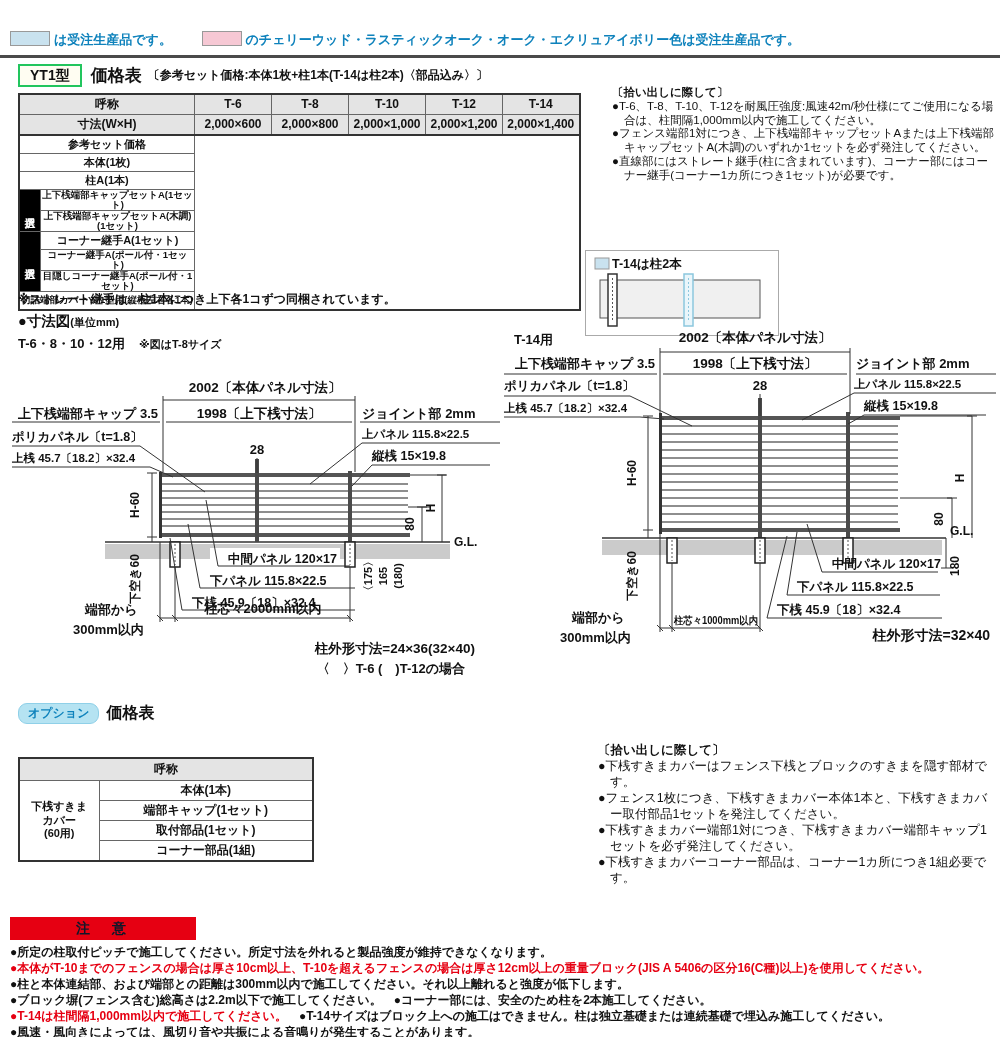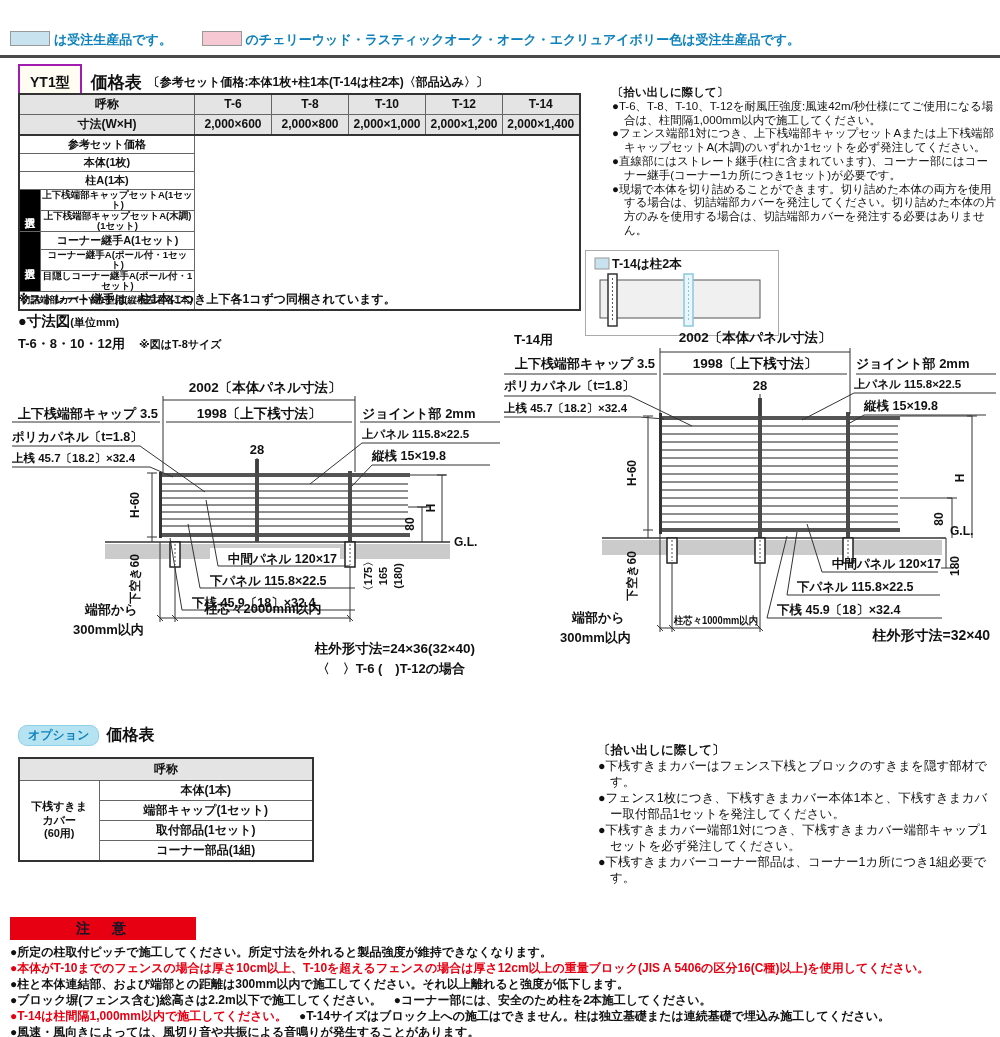--- a/index.html
+++ b/index.html
@@ -5,21 +5,21 @@
   html,body{margin:0;padding:0;background:#fff}
   .page{position:relative;width:1000px;height:1037px;background:#fff;overflow:hidden;
         font-family:"Liberation Sans","DejaVu Sans",sans-serif;color:#111}
   .abs{position:absolute}
   .blue{color:#0e82bc;font-weight:600}
   .swatch{display:inline-block;width:38px;height:13px;border:1px solid #999;vertical-align:-2px;margin-right:4px}
   .sw-b{background:#c9e2ef}
   .sw-p{background:#f6c8d4}
   .rule{position:absolute;left:0;top:55px;width:1000px;height:3px;background:#4a4a4a}
   .price-header{position:absolute;left:18px;top:64px;display:flex;align-items:center;white-space:nowrap}
-  .badge{display:inline-block;border:2px solid #a21caf;background:#fffdf2;font-weight:700;font-size:14px;padding:7px 10px;line-height:19px}
+  .badge{display:inline-block;border:2px solid #22c55e;background:#fffdf2;font-weight:700;font-size:14px;padding:0 10px;line-height:19px}
   .sec-title{font-size:17px;font-weight:700;margin:0 6px 0 9px}
   .sec-sub{font-size:12px;font-weight:600}
   table{border-collapse:collapse}
   .ptable{position:absolute;left:18px;top:93px;font-size:11px;border:2px solid #333}
   .ptable th,.ptable td{border:1px solid #666;padding:0;text-align:center;height:17px;line-height:1.05;font-weight:600}
   .ptable .hdr{background:#e4e4e4;height:19px;font-size:12px}
   .ptable .thick{border-bottom:2px solid #333}
   .sel{background:#000;color:#fff;writing-mode:vertical-rl;text-orientation:upright;font-size:10.5px;letter-spacing:1px;width:20px}
   .sm{font-size:9.5px}
   .fnote{position:absolute;left:18px;top:291px;font-size:12px;font-weight:600}
@@ -28,21 +28,21 @@
   .pickup .it{text-indent:-12px;padding-left:12px}
   .pickup2{font-size:12.5px;line-height:16px}
   .t14box{position:absolute;left:585px;top:250px;width:192px;height:84px;border:1px solid #aaa}
   .dimhead1{position:absolute;left:18px;top:312px;white-space:nowrap}
   .dimhead1 .t{font-size:14.5px;font-weight:700}
   .dimhead1 .u{font-size:11px;font-weight:600}
   .dimhead2{position:absolute;left:18px;top:334px;white-space:nowrap}
   .dimhead2 .m{font-size:13px;font-weight:700}
   .dimhead2 .n{font-size:11px;font-weight:600;margin-left:14px}
   svg text{font-family:"Liberation Sans","DejaVu Sans",sans-serif;fill:#111;font-weight:600}
-  .opt-header{position:absolute;left:18px;top:725px;display:flex;align-items:flex-end;white-space:nowrap}
+  .opt-header{position:absolute;left:18px;top:703px;display:flex;align-items:flex-end;white-space:nowrap}
   .opt-badge{display:inline-block;background:#b5e3f2;color:#0e82bc;font-weight:700;font-size:12px;border-radius:9px;padding:1px 9px;border:1px solid #8fd0e8}
   .opt-title{font-size:16px;font-weight:700;margin-left:7px}
   .otable{position:absolute;left:18px;top:757px;border:2px solid #333;font-size:12px}
   .otable th,.otable td{border:1px solid #666;padding:0;text-align:center;font-weight:600}
   .otable .hdr{background:#e4e4e4;height:21px}
   .otable td{height:19px}
   .otable .grp{font-size:11px;line-height:1.25}
   .caution-banner{position:absolute;left:10px;top:917px;width:186px;height:23px;background:#e60012;color:#0f172a;
                   font-weight:700;font-size:14px;text-align:center;line-height:23px;letter-spacing:4px}
   .cl{position:absolute;left:10px;font-size:12px;font-weight:600;white-space:nowrap}
@@ -125,21 +125,20 @@
   </tbody>
     </table>
 
   <div class="fnote">※ストレート継手は、柱1本につき上下各1コずつ同梱されています。</div>
 
   <div class="pickup" style="left:612px;top:86px;width:386px">
     <div class="hd">〔拾い出しに際して〕</div>
     <div class="it">●T-6、T-8、T-10、T-12を耐風圧強度:風速42m/秒仕様にてご使用になる場合は、柱間隔1,000mm以内で施工してください。</div>
     <div class="it">●フェンス端部1対につき、上下桟端部キャップセットAまたは上下桟端部キャップセットA(木調)のいずれか1セットを必ず発注してください。</div>
     <div class="it">●直線部にはストレート継手(柱に含まれています)、コーナー部にはコーナー継手(コーナー1カ所につき1セット)が必要です。</div>
-    <div class="it">●現場で本体を切り詰めることができます。切り詰めた本体の両方を使用する場合は、切詰端部カバーを発注してください。切り詰めた本体の片方のみを使用する場合は、切詰端部カバーを発注する必要はありません。</div>
   </div>
 
   <div class="t14box">
     <svg width="190" height="82" viewBox="0 0 190 82">
       <rect x="9" y="7" width="14" height="11" fill="#c9e2ef" stroke="#999"></rect>
       <text x="26" y="17" font-size="12.5">T-14は柱2本</text>
       <g>
         <rect x="14" y="29" width="160" height="38" fill="#f0f0f0" stroke="#555"></rect>
         <rect x="22" y="23" width="9" height="52" fill="#fff" stroke="#333" stroke-width="1.5"></rect>
         <path d="M26.5,27V71" stroke="#555" stroke-width="1" stroke-dasharray="2,2" fill="none"></path>

